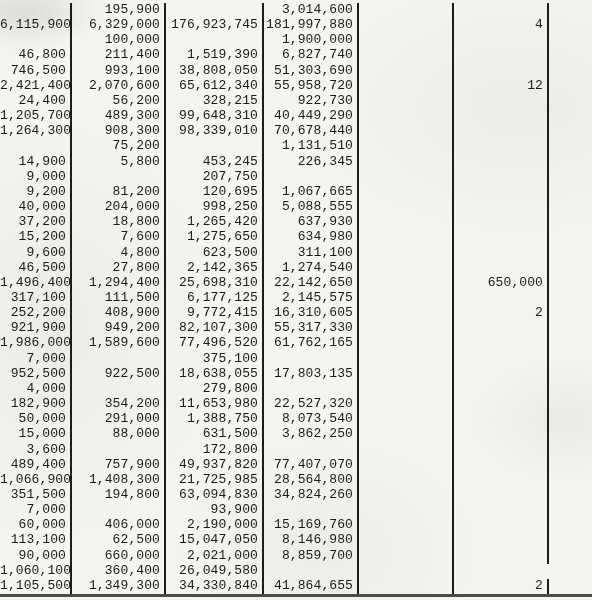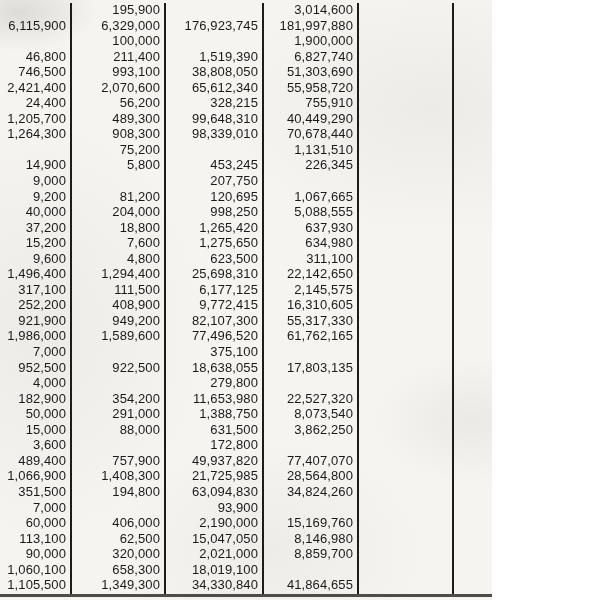--- a/index.html
+++ b/index.html
@@ -1,31 +1,31 @@
 <!DOCTYPE html>
 <html><head>
 <meta charset="utf-8">
 <style>
   html, body {
     margin: 0;
     padding: 0;
   }
   .page {
     position: relative;
-    width: 492px;
+    width: 592px;
     height: 600px;
     overflow: hidden;
     background-color: #f5f4f1;
     background-image:
       radial-gradient(ellipse 120px 60px at 4% 2%, rgba(176,174,168,0.35), transparent 65%),
       radial-gradient(ellipse 300px 180px at 88% 18%, rgba(203,200,195,0.20), transparent 70%),
       radial-gradient(ellipse 240px 300px at 8% 55%, rgba(198,195,190,0.18), transparent 70%),
       radial-gradient(ellipse 220px 160px at 55% 92%, rgba(203,200,195,0.18), transparent 70%),
       radial-gradient(ellipse 140px 90px at 96% 70%, rgba(198,195,190,0.22), transparent 70%);
-    font-family: Liberation Sans, sans-serif;
+    font-family: Liberation Mono, monospace;
   }
   .scan-table {
     position: absolute;
     left: 0;
     top: 0;
     width: 600px;
     height: 597px;
     box-sizing: border-box;
     padding-top: 3px;
     border-bottom: 3px solid #4d4c49;
@@ -110,21 +110,21 @@
         <div class="cell c3">65,612,340</div>
         <div class="cell c4">55,958,720</div>
         <div class="cell c5"></div>
         <div class="cell c6">12</div>
         <div class="cell c7"></div>
       </div>
       <div class="row">
         <div class="cell c1">24,400</div>
         <div class="cell c2">56,200</div>
         <div class="cell c3">328,215</div>
-        <div class="cell c4">755,910</div>
+        <div class="cell c4">922,730</div>
         <div class="cell c5"></div>
         <div class="cell c6"></div>
         <div class="cell c7"></div>
       </div>
       <div class="row">
         <div class="cell c1">1,205,700</div>
         <div class="cell c2">489,300</div>
         <div class="cell c3">99,648,310</div>
         <div class="cell c4">40,449,290</div>
         <div class="cell c5"></div>
@@ -206,20 +206,29 @@
       <div class="row">
         <div class="cell c1">9,600</div>
         <div class="cell c2">4,800</div>
         <div class="cell c3">623,500</div>
         <div class="cell c4">311,100</div>
         <div class="cell c5"></div>
         <div class="cell c6"></div>
         <div class="cell c7"></div>
       </div>
       <div class="row">
+        <div class="cell c1">46,500</div>
+        <div class="cell c2">27,800</div>
+        <div class="cell c3">2,142,365</div>
+        <div class="cell c4">1,274,540</div>
+        <div class="cell c5"></div>
+        <div class="cell c6"></div>
+        <div class="cell c7"></div>
+      </div>
+      <div class="row">
         <div class="cell c1">1,496,400</div>
         <div class="cell c2">1,294,400</div>
         <div class="cell c3">25,698,310</div>
         <div class="cell c4">22,142,650</div>
         <div class="cell c5"></div>
         <div class="cell c6">650,000</div>
         <div class="cell c7"></div>
       </div>
       <div class="row">
         <div class="cell c1">317,100</div>
@@ -369,31 +378,31 @@
         <div class="cell c1">113,100</div>
         <div class="cell c2">62,500</div>
         <div class="cell c3">15,047,050</div>
         <div class="cell c4">8,146,980</div>
         <div class="cell c5"></div>
         <div class="cell c6"></div>
         <div class="cell c7"></div>
       </div>
       <div class="row">
         <div class="cell c1">90,000</div>
-        <div class="cell c2">320,000</div>
+        <div class="cell c2">660,000</div>
         <div class="cell c3">2,021,000</div>
         <div class="cell c4">8,859,700</div>
         <div class="cell c5"></div>
         <div class="cell c6"></div>
         <div class="cell c7"></div>
       </div>
       <div class="row">
         <div class="cell c1">1,060,100</div>
-        <div class="cell c2">658,300</div>
-        <div class="cell c4">18,019,100</div>
+        <div class="cell c2">360,400</div>
+        <div class="cell c4">26,049,580</div>
         <div class="cell c5"></div>
         <div class="cell c6"></div>
         <div class="cell c7"></div>
       </div>
       <div class="row">
         <div class="cell c1">1,105,500</div>
         <div class="cell c2">1,349,300</div>
         <div class="cell c3">34,330,840</div>
         <div class="cell c4">41,864,655</div>
         <div class="cell c5"></div>

